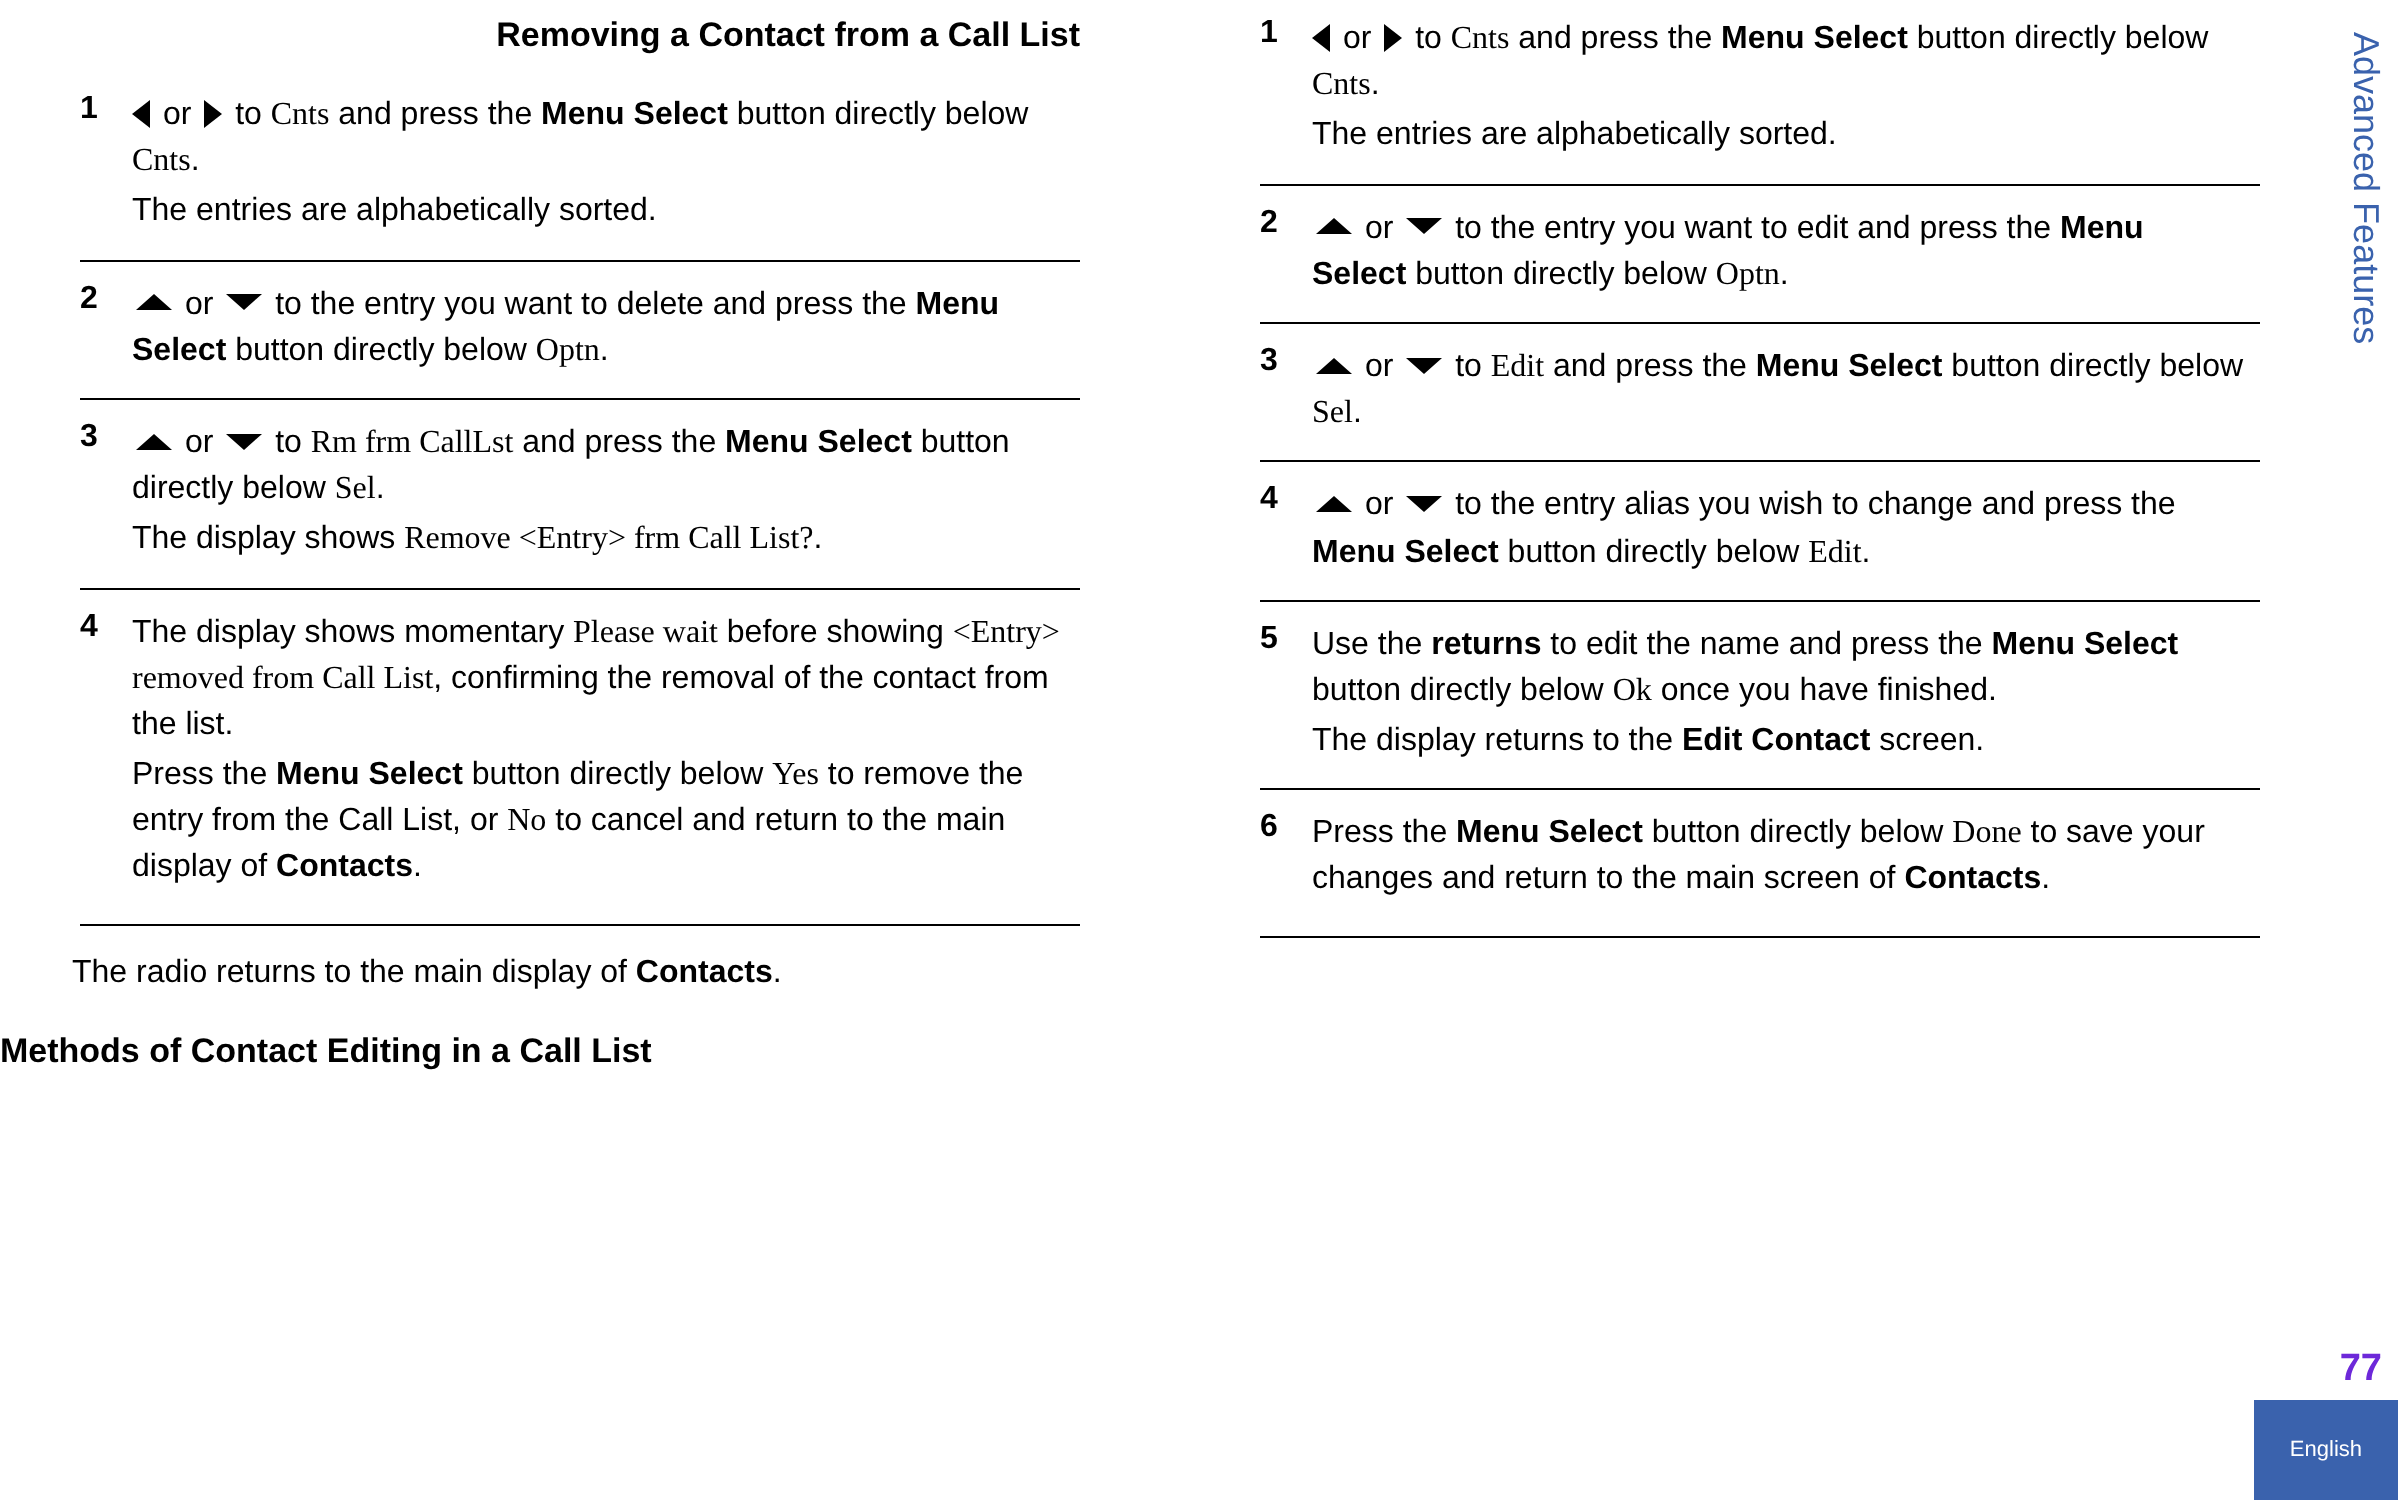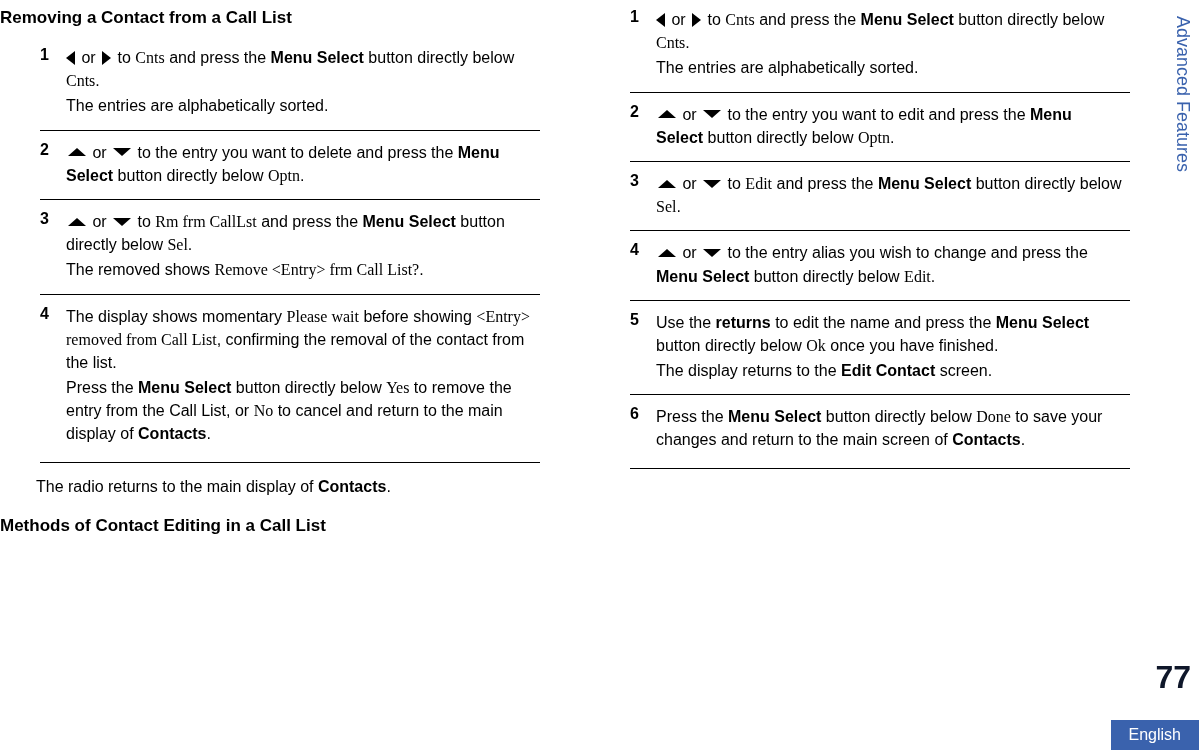--- a/index.html
+++ b/index.html
@@ -40,20 +40,21 @@
       color: #3a62ad;
       font-size: 18px;
       position: absolute;
       top: 8px;
       right: 6px;
     }
     .heading {
       font-weight: bold;
       font-size: 17px;
       margin-bottom: 18px;
+      text-align: right;
     }
     .heading-italic {
       font-weight: bold;
       font-style: italic;
       font-size: 17px;
       margin-bottom: 18px;
       padding-left: 40px;
     }
     .step-list {
       padding-left: 40px;
@@ -118,32 +119,32 @@
     }
     .subheading {
       font-weight: bold;
       font-size: 17px;
       margin-top: 18px;
     }
     .page-num {
       position: absolute;
       right: 8px;
       bottom: 54px;
-      color: #0f172a;
-      font-size: 32px;
+      color: #6d28d9;
+      font-size: 19px;
       font-weight: bold;
     }
     .lang-box {
       position: absolute;
       right: 0;
       bottom: 0;
       background: #3a62ad;
       color: #fff;
-      padding: 6px 18px;
-      font-size: 16px;
+      padding: 19px 18px;
+      font-size: 11px;
     }
     .step:last-child { border-bottom: 1.5px solid #000; padding-bottom: 14px; }
     .step:first-child { padding-top: 0; }
   </style>
 </head>
 <body>
 
 <div class="page">
   <div class="content">
 
@@ -170,21 +171,21 @@
           </div>
         </div>
 
         <div class="step">
           <div class="step-num">3</div>
           <div class="step-body">
             <p>
               <span class="icon-up"></span><span> or </span><span class="icon-down"></span><span> to </span><span class="mono">Rm frm CallLst</span><span> and press the </span><span class="bold">Menu Select</span><span> button directly below </span><span class="mono">Sel</span><span>.</span>
             </p>
             <p>
-              <span>The removed shows </span><span class="mono">Remove &lt;Entry&gt; frm Call List?</span><span>.</span>
+              <span>The display shows </span><span class="mono">Remove &lt;Entry&gt; frm Call List?</span><span>.</span>
             </p>
           </div>
         </div>
 
         <div class="step">
           <div class="step-num">4</div>
           <div class="step-body">
             <p>
               <span>The display shows momentary </span><span class="mono">Please wait</span><span> before showing </span><span class="mono">&lt;Entry&gt; removed from Call List</span><span>, confirming the removal of the contact from the list.</span>
             </p>

